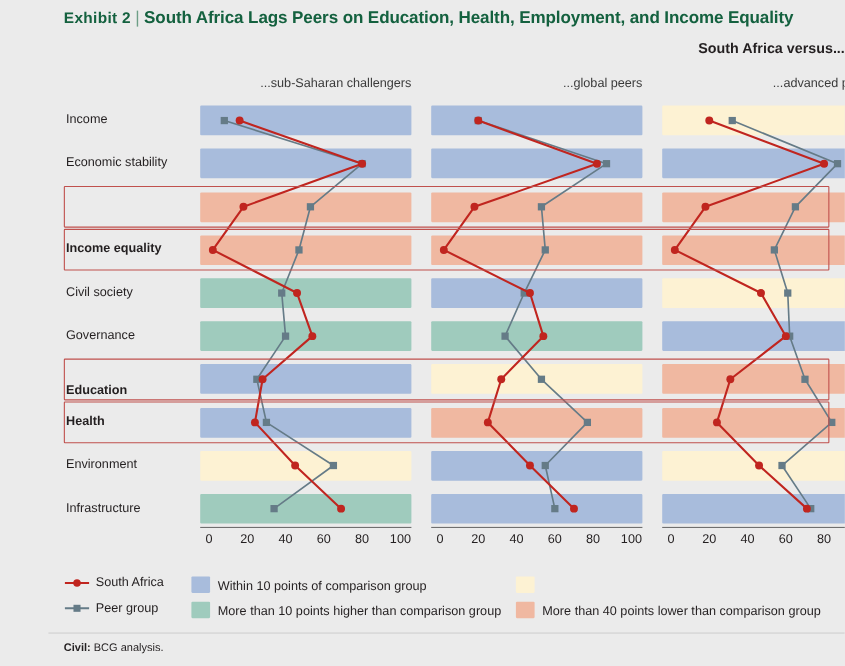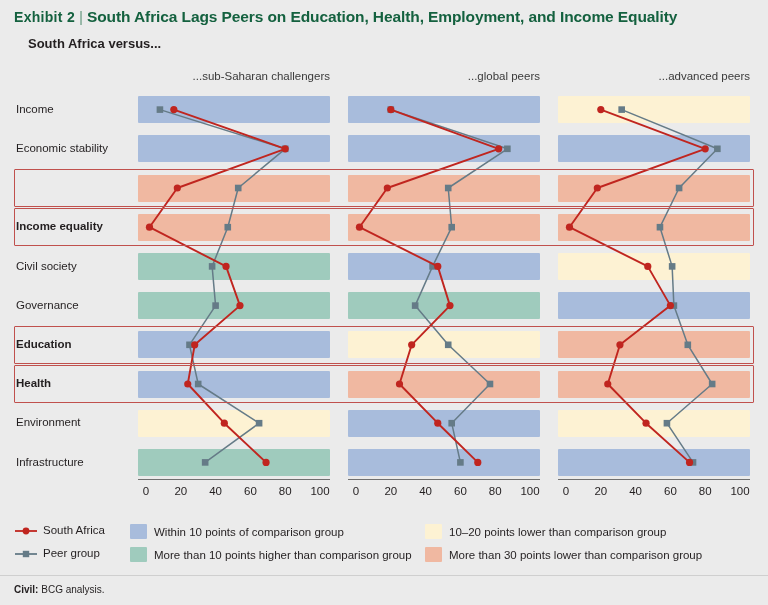--- a/index.html
+++ b/index.html
@@ -4,33 +4,33 @@
 <style>
   html,body{margin:0;padding:0;}
   body{
     width:768px;height:605px;
     background:#ebebeb;
     font-family:"Liberation Sans","DejaVu Sans",sans-serif;
     color:#231f20;
     overflow:hidden;
     position:relative;
   }
-  #root{position:absolute;inset:0;}
+  #root{position:absolute;inset:0;margin-left:44px;}
 
   .title{
     position:absolute; left:14px; top:8px; right:10px;
     font-size:15.5px; font-weight:bold; color:#14613f;
     letter-spacing:-0.1px; white-space:nowrap;
   }
   .title .exh{ font-size:14px; letter-spacing:0.3px;}
   .title .bar{ color:#6d9e86; font-weight:normal; padding:0 4px;}
 
   .subtitle{
     position:absolute; left:0; right:0; top:36px;
-    text-align:left; font-size:13px; font-weight:bold; color:#231f20;padding-left:28px;
+    text-align:right; font-size:13px; font-weight:bold; color:#231f20;padding-left:28px;
   }
 
   .panel-head{
     position:absolute; top:70px; font-size:11.5px; color:#3a3a3a;
     text-align:right;
   }
 
   .rowlabels{ position:absolute; left:0; top:90px; width:138px; height:392px;}
   .rowlabel{
     position:absolute; left:16px; width:120px;
@@ -93,21 +93,21 @@
       <div class="panel-head" style="left: 138px; width: 192px;">...sub-Saharan challengers</div>
       <div class="panel-head" style="left: 348px; width: 192px;">...global peers</div>
       <div class="panel-head" style="left: 558px; width: 192px;">...advanced peers</div>
     </div>
   <div class="rowlabels" id="rowlabels">
       <div class="rowlabel" style="top: 10.6px;">Income</div>
       <div class="rowlabel" style="top: 49.8px;">Economic stability</div>
       <div class="rowlabel bold" style="top: 128.2px;">Income equality</div>
       <div class="rowlabel" style="top: 167.4px;">Civil society</div>
       <div class="rowlabel" style="top: 206.6px;">Governance</div>
-      <div class="rowlabel bold" style="top: 246px;">Education</div>
+      <div class="rowlabel bold" style="top: 257px;">Education</div>
       <div class="rowlabel bold" style="top: 285px;">Health</div>
       <div class="rowlabel" style="top: 324.2px;">Environment</div>
       <div class="rowlabel" style="top: 363.4px;">Infrastructure</div>
     </div>
   <div id="panels">
       <div class="panel" style="left: 138px; width: 192px;">
         <div class="band" style="top: 6.1px; height: 27px; background: rgb(168, 188, 220);"></div>
         <div class="band" style="top: 45.3px; height: 27px; background: rgb(168, 188, 220);"></div>
         <div class="band" style="top: 84.5px; height: 27px; background: rgb(240, 184, 161);"></div>
         <div class="band" style="top: 123.7px; height: 27px; background: rgb(240, 184, 161);"></div>
@@ -253,22 +253,22 @@
       <div class="lg-series" style="left: 14px; top: 0px;"><svg width="24" height="12">
           <line x1="1" y1="6" x2="23" y2="6" stroke="#c0251f" stroke-width="1.8"></line>
           <circle cx="12" cy="6" r="3.4" fill="#c0251f"></circle>
         </svg><span>South Africa</span></div>
       <div class="lg-series" style="left: 14px; top: 23px;"><svg width="24" height="12">
           <line x1="1" y1="6" x2="23" y2="6" stroke="#657b87" stroke-width="1.8"></line>
           <rect x="8.8" y="2.8" width="6.4" height="6.4" fill="#657b87"></rect>
         </svg><span>Peer group</span></div>
       <div class="lg-item" style="left: 130px; top: 0px;"><span class="lg-swatch" style="background: rgb(168, 188, 220);"></span><span>Within 10 points of comparison group</span></div>
       <div class="lg-item" style="left: 130px; top: 23px;"><span class="lg-swatch" style="background: rgb(159, 203, 189);"></span><span>More than 10 points higher than comparison group</span></div>
-      <div class="lg-item" style="left: 425px; top: 0px;"><span class="lg-swatch" style="background: rgb(253, 242, 211);"></span><span>10–20 points lower than comparison group</span></div>
-      <div class="lg-item" style="left: 425px; top: 23px;"><span class="lg-swatch" style="background: rgb(240, 184, 161);"></span><span>More than 30 points lower than comparison group</span></div>
+      <div class="lg-item" style="left: 425px; top: 0px;"><span class="lg-swatch" style="background: rgb(253, 242, 211);"></span></div>
+      <div class="lg-item" style="left: 425px; top: 23px;"><span class="lg-swatch" style="background: rgb(240, 184, 161);"></span><span>More than 40 points lower than comparison group</span></div>
     </div>
 
   <div class="srcline"></div>
   <div class="source">
     <b>Civil:</b>
     <span>BCG analysis.</span>
   </div>
 
 </div>
 

